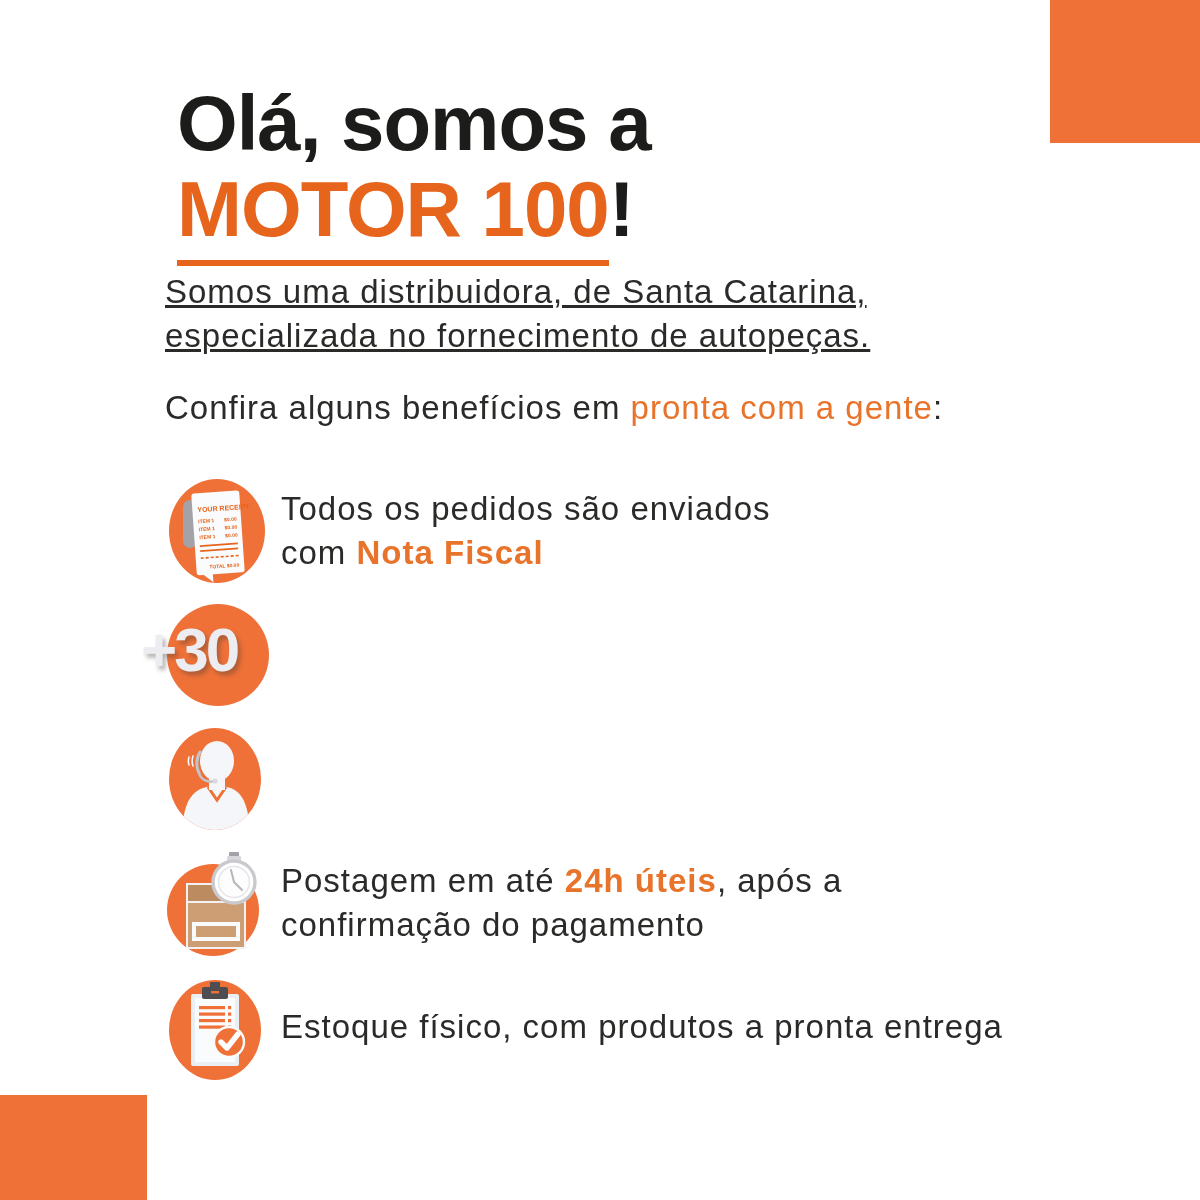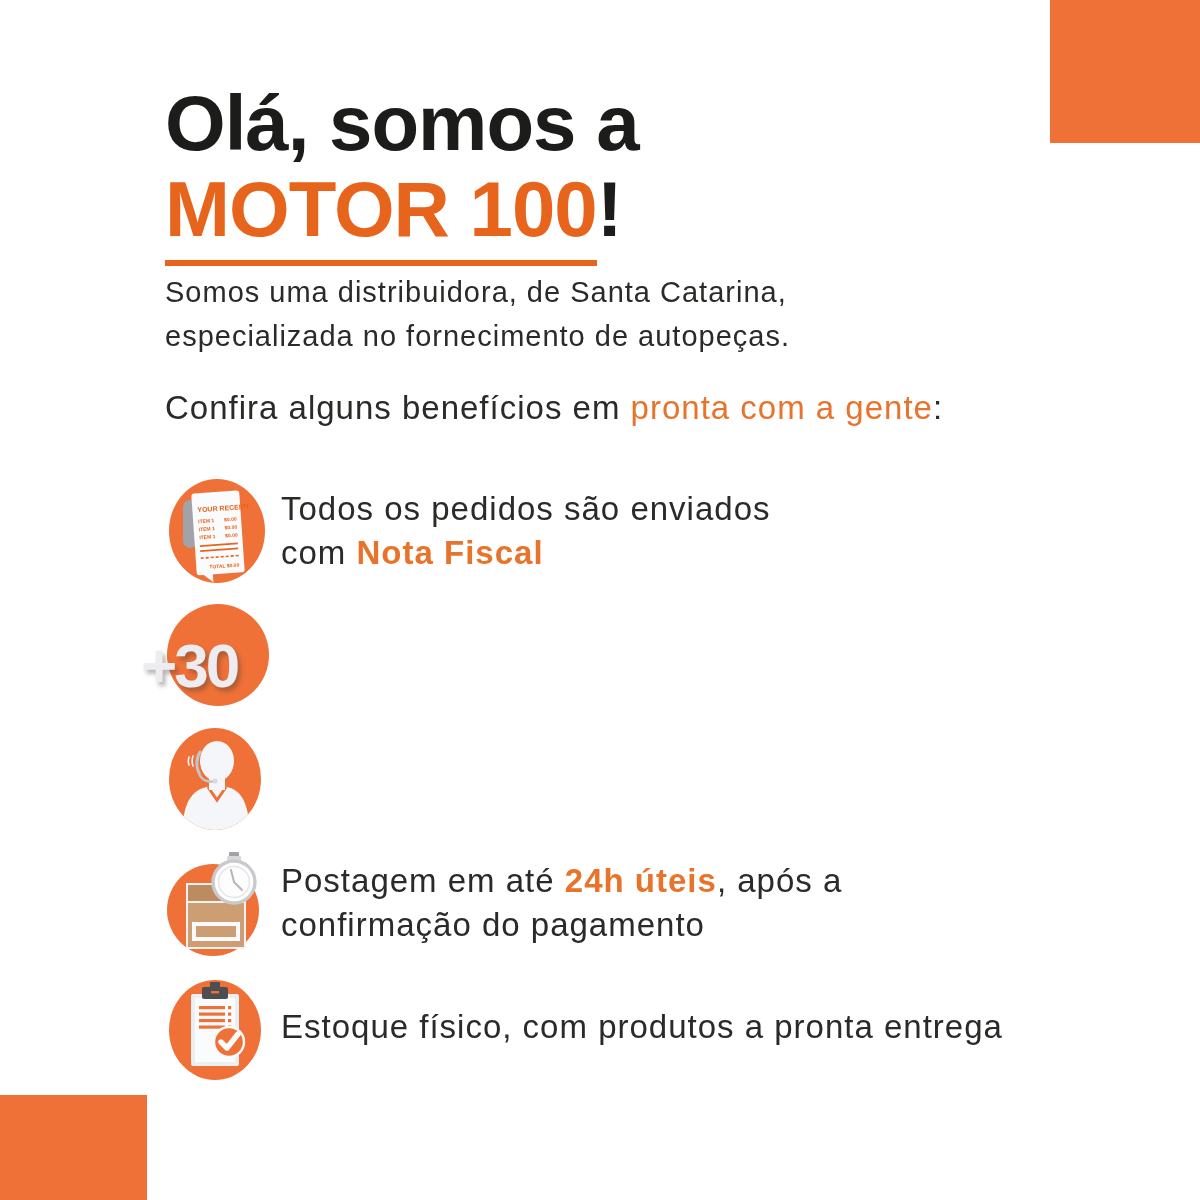--- a/index.html
+++ b/index.html
@@ -20,36 +20,36 @@
     overflow:hidden;
   }
   .canvas{position:absolute;inset:0;}
   .corner{position:absolute;background:var(--orange_shape);}
   .corner.tr{top:0;right:0;width:150px;height:143px;}
   .corner.bl{bottom:0;left:0;width:147px;height:105px;}
 
   .content{position:absolute;left:165px;top:0;width:950px;}
 
   h1.title{
-    position:absolute;top:80px;left:0;
+    position:absolute;top:80px;left:12px;
     font-size:78px;line-height:86px;font-weight:700;
     letter-spacing:-1px;color:var(--ink);white-space:nowrap;
   }
   .brand-underline{
     display:inline-block;
     border-bottom:6px solid var(--orange_title);
     padding-bottom:8px;
     text-align:center;
   }
   .brand-text{color:var(--orange_title);}
   .brand-suffix{color:var(--ink);}
 
   .intro{
     position:absolute;top:270px;left:0;
-    font-size:29px;line-height:44px;letter-spacing:1px;
+    font-size:33px;line-height:44px;letter-spacing:1px;text-decoration:underline;
   }
   .confira{
     position:absolute;top:386px;left:0;
     font-size:33px;line-height:44px;letter-spacing:1px;white-space:nowrap;
   }
   .acc{color:var(--orange_text);}
   .acc-b{color:var(--orange_text);font-weight:700;}
 
   ul.benefits{
     position:absolute;top:478px;left:0;width:950px;
@@ -69,21 +69,20 @@
   
   .plus30-badge::before{
     content:"";position:absolute;left:2px;top:2px;width:102px;height:102px;
     border-radius:50%;background:var(--orange_shape);
   }
   .plus30-text{
     position:absolute;left:-24px;top:12px;
     font-size:62px;font-weight:700;letter-spacing:-3px;
     color:var(--badge_gray);
     text-shadow:3px 4px 4px rgba(70,60,55,.38);
-    margin-top:16px;
   }
 
   
   .f-orange{fill:var(--orange_shape);}
   .f-white{fill:#F5F6F9;}
   .f-paper{fill:#FAFBFD;}
   .f-gray{fill:#A2A2A8;}
   .f-dgray{fill:#4E4E52;}
   .f-tan{fill:#CD9E73;}
   .f-tandark{fill:#BC8C60;}

